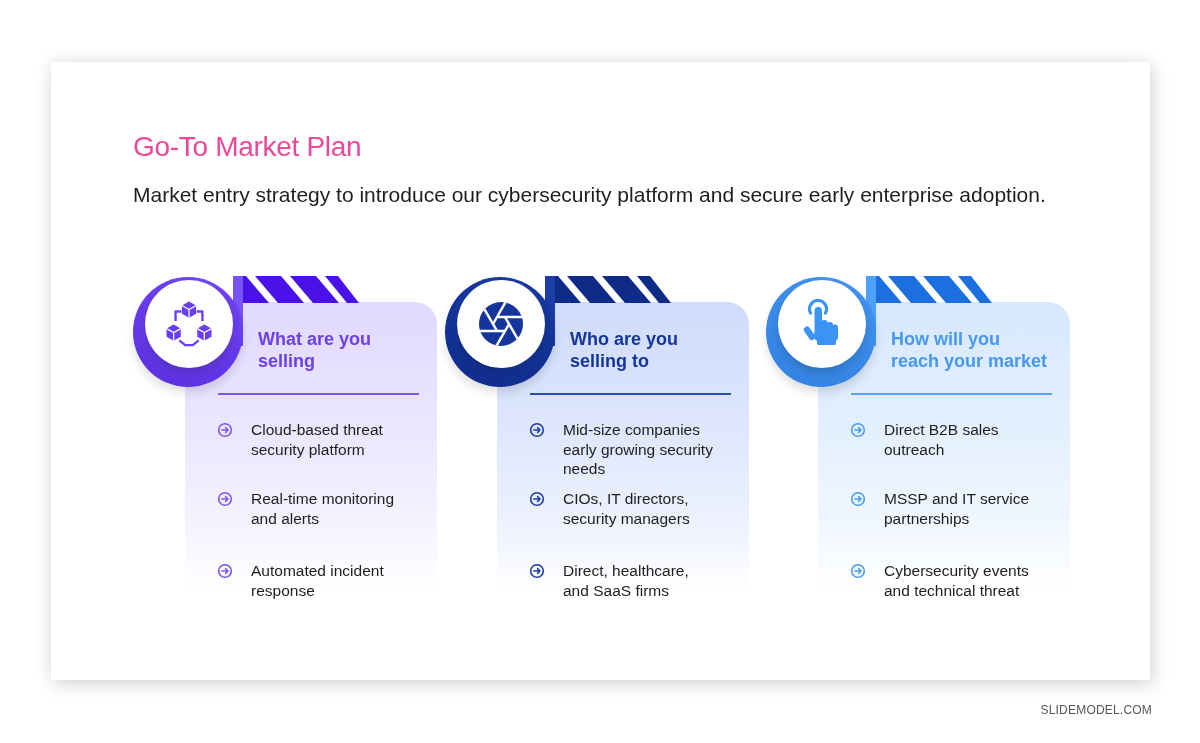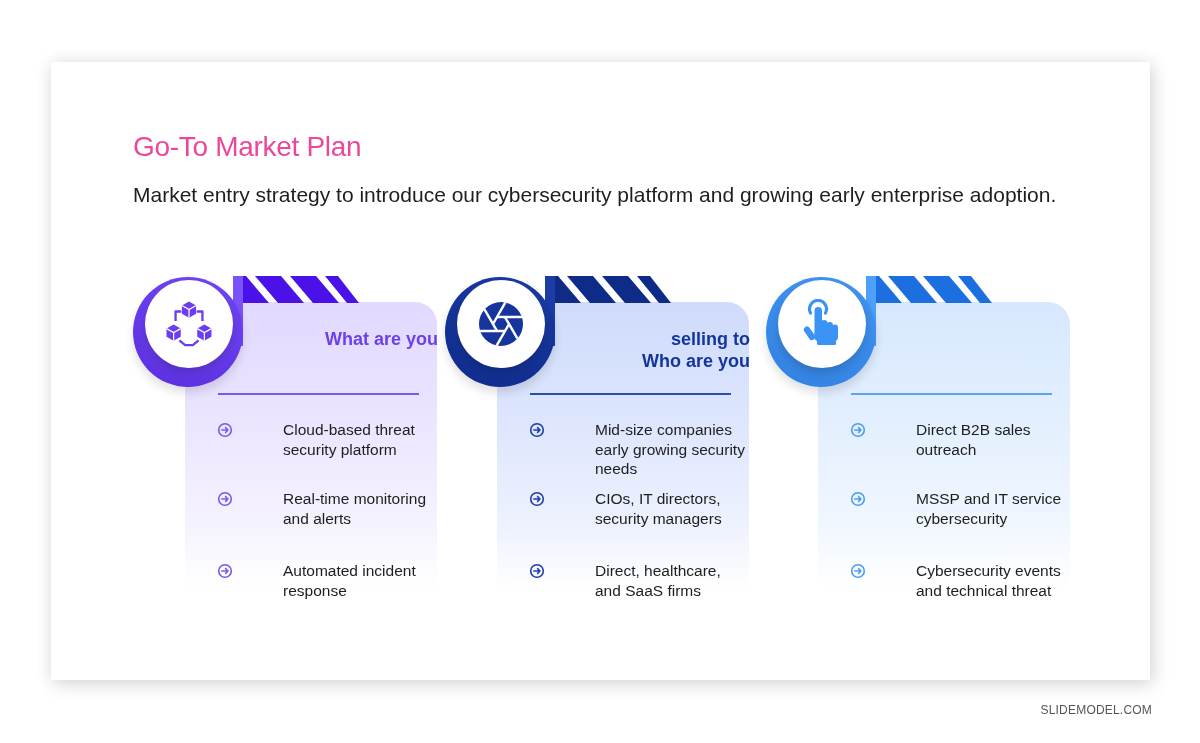--- a/index.html
+++ b/index.html
@@ -35,28 +35,28 @@
   .white-circle {
     position: absolute; left: 15px; top: 4px; width: 88px; height: 88px; border-radius: 50%;
     background: #ffffff;
     box-shadow: 0 5px 12px rgba(0,0,0,0.22);
     display: flex; align-items: center; justify-content: center;
   }
   .card-title {
     position: absolute; left: 128px; top: 52px; width: 180px;
     font-size: 18px; font-weight: 700; line-height: 22px; white-space: nowrap;
   }
-  .card-title span { display: block; text-align: right; }
+  .card-title span { display: block; }
   .divider { position: absolute; left: 88px; top: 117px; width: 201px; height: 1.5px; }
   .item { position: absolute; left: 87px; width: 215px; }
   .item.i1 { top: 144px; }
   .item.i2 { top: 213px; }
   .item.i3 { top: 285px; }
   .bullet { position: absolute; left: 0; top: 2px; width: 16px; height: 16px; }
-  .item-text { position: absolute; left: 34px; top: 0; width: 180px; font-size: 15.5px; line-height: 19.5px; color: #1e1e1e; margin-left: 32px; }
+  .item-text { position: absolute; left: 34px; top: 0; width: 180px; font-size: 15.5px; line-height: 19.5px; color: #1e1e1e; }
   .item-text span { display: block; white-space: nowrap; }
 
   
   .c1 { left: 130px; }
   .c1 .card-body { background: linear-gradient(180deg, #e1d9ff 0%, #ebe5ff 40%, #f6f3ff 75%, #ffffff 96%); }
   .c1 .bar { background: #7a52fb; }
   .c1 .disc { background: radial-gradient(circle at 55% 35%, #7f56ff 0%, #6a3df2 55%, #4f22cf 100%); }
   .c1 .card-title { color: #6b40ea; }
   .c1 .divider { background: #7b58ec; }
 
@@ -80,21 +80,21 @@
     position: absolute; right: 48px; top: 703px;
     font-size: 12px; color: #555; letter-spacing: 0.2px;
   }
 </style>
 </head>
 <body>
 
 <div class="slide"></div>
 
 <h1 class="main-title">Go-To Market Plan</h1>
-<p class="subtitle">Market entry strategy to introduce our cybersecurity platform and growing early enterprise adoption.</p>
+<p class="subtitle">Market entry strategy to introduce our cybersecurity platform and secure early enterprise adoption.</p>
 
 <div class="card c1">
   <div class="card-body"></div>
   <div class="bar"></div>
   <svg class="stripes" viewBox="0 0 116 27">
     <g fill="#4a12e8">
       <polygon points="0,0 3,0 26,27 0,27"></polygon>
       <polygon points="12,0 38,0 61,27 35,27"></polygon>
       <polygon points="47,0 73,0 96,27 70,27"></polygon>
       <polygon points="82,0 95,0 116,27 104,27"></polygon>
@@ -118,20 +118,21 @@
       </g>
       <g stroke="#6a3df2" stroke-width="2.4" fill="none" stroke-linejoin="round">
         <polyline points="18,12 12,12 12,22"></polyline>
         <polyline points="34,12 40,12 40,22"></polyline>
         <polyline points="16,42 22,47 30,47 36,42"></polyline>
       </g>
     </svg>
   </div>
   <div class="card-title">
     <span>What are you</span>
+    <span>selling</span>
   </div>
   <div class="divider"></div>
 
   <div class="item i1">
     <svg class="bullet" viewBox="0 0 16 16">
         <circle cx="8" cy="8" r="6.3" fill="none" stroke="#7b58ec" stroke-width="1.6"></circle>
         <path d="M4.8 8 H11 M8.6 5.6 L11 8 L8.6 10.4" fill="none" stroke="#7b58ec" stroke-width="1.5" stroke-linecap="round" stroke-linejoin="round"></path>
       </svg>
     <div class="item-text">
       <span>Cloud-based threat</span>
@@ -182,22 +183,22 @@
         <line x1="8" y1="0" x2="-4.4" y2="21.6"></line>
         <line x1="8" y1="0" x2="-4.4" y2="21.6" transform="rotate(60)"></line>
         <line x1="8" y1="0" x2="-4.4" y2="21.6" transform="rotate(120)"></line>
         <line x1="8" y1="0" x2="-4.4" y2="21.6" transform="rotate(180)"></line>
         <line x1="8" y1="0" x2="-4.4" y2="21.6" transform="rotate(240)"></line>
         <line x1="8" y1="0" x2="-4.4" y2="21.6" transform="rotate(300)"></line>
       </g>
     </svg>
   </div>
   <div class="card-title">
+    <span>Who are you</span>
     <span>selling to</span>
-    <span>Who are you</span>
   </div>
   <div class="divider"></div>
 
   <div class="item i1">
     <svg class="bullet" viewBox="0 0 16 16">
         <circle cx="8" cy="8" r="6.3" fill="none" stroke="#1d3ea8" stroke-width="1.6"></circle>
         <path d="M4.8 8 H11 M8.6 5.6 L11 8 L8.6 10.4" fill="none" stroke="#1d3ea8" stroke-width="1.5" stroke-linecap="round" stroke-linejoin="round"></path>
       </svg>
     <div class="item-text">
       <span>Mid-size companies</span>
@@ -248,41 +249,45 @@
         <rect x="15.5" y="8" width="7.5" height="30" rx="3.7"></rect>
         <rect x="22" y="21" width="6.5" height="18" rx="3.2"></rect>
         <rect x="27.5" y="23" width="6.5" height="16" rx="3.2"></rect>
         <rect x="33" y="25.5" width="6" height="14" rx="3"></rect>
         <rect x="15.5" y="30" width="23.5" height="12" rx="4"></rect>
         <rect x="18" y="40" width="19" height="6" rx="1.5"></rect>
         <rect x="7" y="27" width="6.5" height="15" rx="3.2" transform="rotate(-35 10 34)"></rect>
       </g>
     </svg>
   </div>
+  <div class="card-title">
+    <span>How will you</span>
+    <span>reach your market</span>
+  </div>
   <div class="divider"></div>
 
   <div class="item i1">
     <svg class="bullet" viewBox="0 0 16 16">
         <circle cx="8" cy="8" r="6.3" fill="none" stroke="#4a9cf2" stroke-width="1.6"></circle>
         <path d="M4.8 8 H11 M8.6 5.6 L11 8 L8.6 10.4" fill="none" stroke="#4a9cf2" stroke-width="1.5" stroke-linecap="round" stroke-linejoin="round"></path>
       </svg>
     <div class="item-text">
       <span>Direct B2B sales</span>
         <span>outreach</span>
         <span></span>
     </div>
   </div>
   <div class="item i2">
     <svg class="bullet" viewBox="0 0 16 16">
         <circle cx="8" cy="8" r="6.3" fill="none" stroke="#4a9cf2" stroke-width="1.6"></circle>
         <path d="M4.8 8 H11 M8.6 5.6 L11 8 L8.6 10.4" fill="none" stroke="#4a9cf2" stroke-width="1.5" stroke-linecap="round" stroke-linejoin="round"></path>
       </svg>
     <div class="item-text">
       <span>MSSP and IT service</span>
-        <span>cybersecurity</span>
+        <span>partnerships</span>
         <span></span>
     </div>
   </div>
   <div class="item i3">
     <svg class="bullet" viewBox="0 0 16 16">
         <circle cx="8" cy="8" r="6.3" fill="none" stroke="#4a9cf2" stroke-width="1.6"></circle>
         <path d="M4.8 8 H11 M8.6 5.6 L11 8 L8.6 10.4" fill="none" stroke="#4a9cf2" stroke-width="1.5" stroke-linecap="round" stroke-linejoin="round"></path>
       </svg>
     <div class="item-text">
       <span>Cybersecurity events</span>

